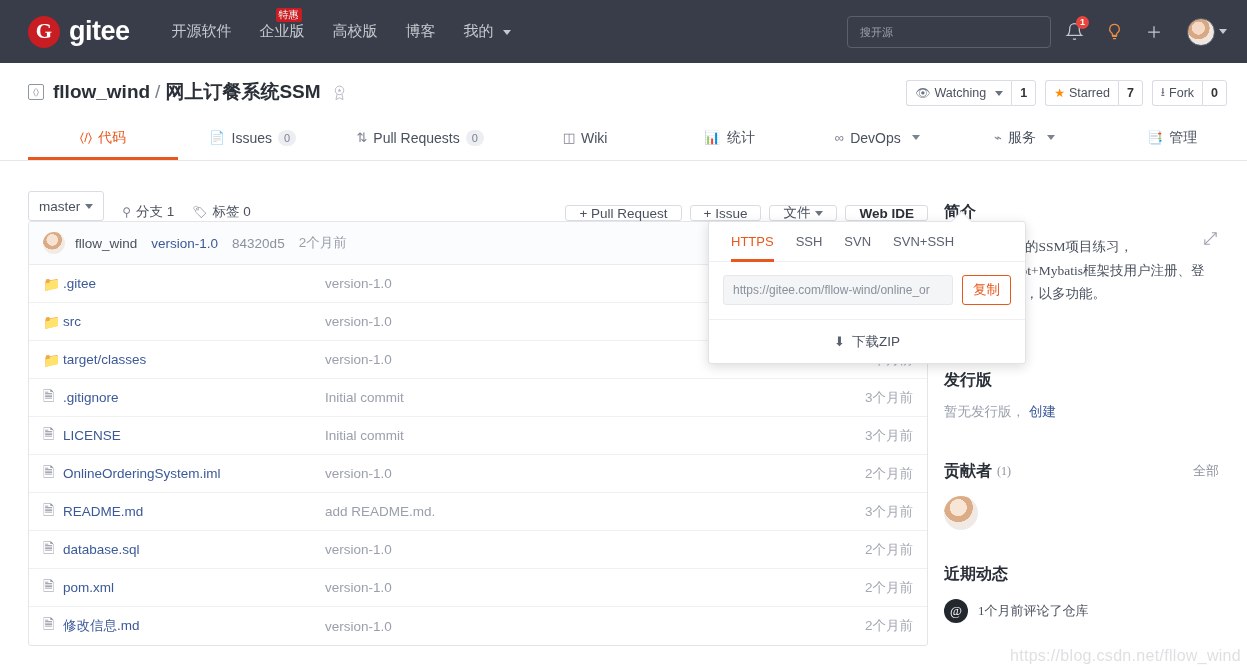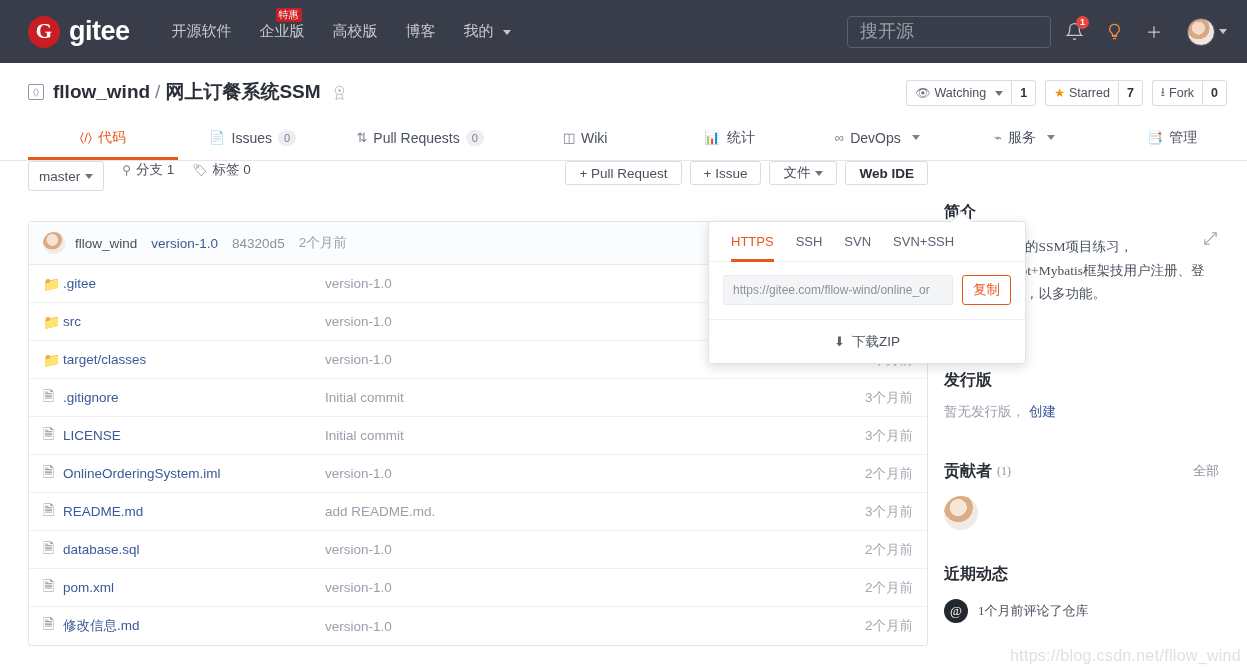--- a/index.html
+++ b/index.html
@@ -59,21 +59,21 @@
   }
   .search-box {
     width: 204px; height: 32px;
     border: 1px solid #5b6070; border-radius: 4px;
     background: #383d49;
     display: flex; align-items: center;
     padding: 0 10px;
   }
   .search-box input {
     border: none; outline: none; background: transparent;
-    color: #c5c8ce; font-size: 18px; width: 100%;
+    color: #c5c8ce; font-size: 11px; width: 100%;
     font-family: Liberation Serif, serif;
   }
   .search-box input::placeholder { color: #9ba0ab; }
   .icon-btn {
     position: relative;
     width: 34px; height: 34px;
     display: flex; align-items: center; justify-content: center;
     color: #c5c8ce; cursor: pointer; margin-left: 6px;
   }
   .icon-badge {
@@ -170,41 +170,41 @@
   
   .body-wrap {
     position: absolute; top: 161px; left: 0;
     width: 1247px; height: 506px;
   }
   .main-col {
     position: absolute; left: 28px; top: 0;
     width: 900px;
   }
   .toolbar {
-    display: flex; align-items: flex-start;
+    display: flex; align-items: flex-end;
     height: 60px;
   }
   .branch-select {
     border: 1px solid #d9dce2; border-radius: 3px;
     background: #fff; height: 30px;
     display: flex; align-items: center;
     padding: 0 10px; font-size: 13.5px; color: #4a515e;
     cursor: pointer;
   }
   .meta-link {
     display: flex; align-items: center; gap: 5px;
     margin-left: 18px; font-size: 13.5px; color: #4a515e; cursor: pointer;
   }
   .meta-link .m-ico { color: #7b8290; font-size: 12px; }
   .toolbar-right {
     margin-left: auto; display: flex; align-items: center;
   }
   .btn {
     border: 1px solid #d9dce2; background: #fff;
-    height: 24px; border-radius: 3px;
+    height: 16px; border-radius: 3px;
     display: flex; align-items: center; justify-content: center;
     padding: 0 13px; font-size: 13.5px; color: #4a515e;
     margin-left: 8px; cursor: pointer; white-space: nowrap;
   }
   .btn.strong { font-weight: bold; color: #2a2f38; }
   .btn.primary {
     background: #f18d3f; border-color: #f18d3f; color: #fff;
     font-size: 14px; padding: 0 16px;
   }
   .btn.primary .caret-d { border-top-color: #fff; }

